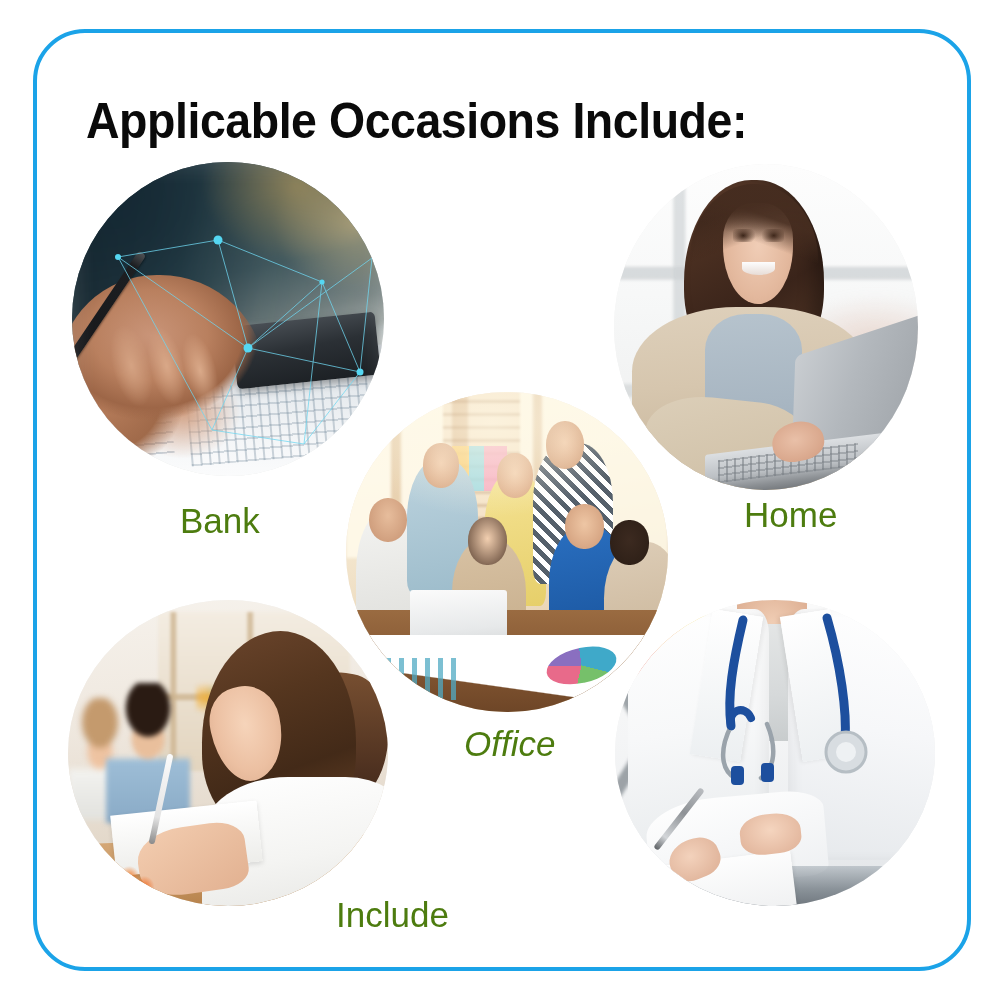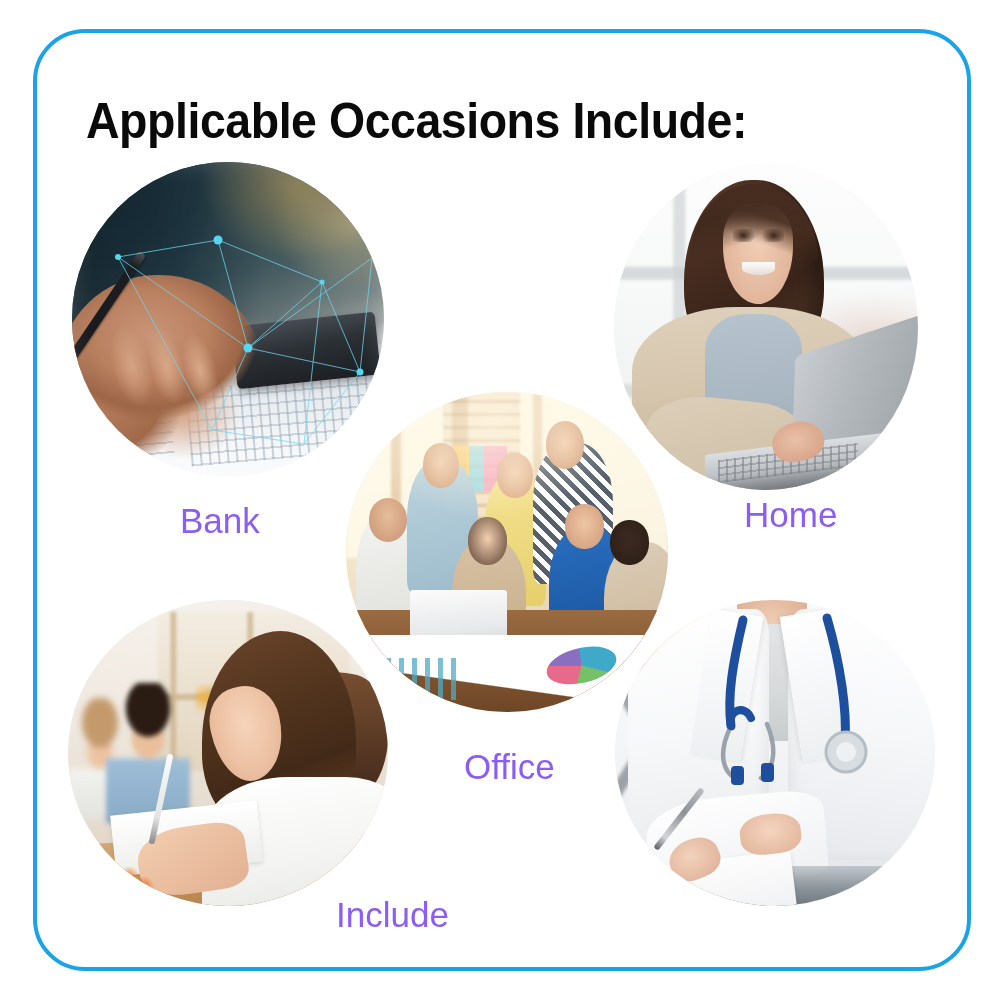--- a/index.html
+++ b/index.html
@@ -57,21 +57,21 @@
     background: #f2f2f2;
   }
   .circle .scene {
     position: absolute;
     inset: 0;
   }
   .lbl {
     position: absolute;
     font-size: 35px;
     line-height: 38px;
-    color: #8b5cf6;
+    color: #4d7c0f;
     white-space: nowrap;
     font-weight: normal;
   }
 
   
   #c-bank { left: 72px; top: 162px; width: 312px; height: 314px; }
   .bank-bg {
     position: absolute; inset: 0;
     background:
       linear-gradient(168deg,#20333c 0%,#24404a 22%,#3c5a63 38%,#7d8b8c 52%,#c7cdcc 64%,#e6e9e7 76%,#f2f3f1 100%);
@@ -312,21 +312,21 @@
   .off-p5 { left: 63%; top: 42%; width: 24%; height: 40%; background: linear-gradient(170deg,#2a6fc0,#18529a); border-radius: 44% 44% 10% 10%; }
   .off-p5h { left: 68%; top: 35%; width: 12%; height: 14%; background: radial-gradient(ellipse at 50% 45%, #eec6a4, #cd9876); }
   .off-p6 { left: 80%; top: 47%; width: 24%; height: 40%; background: linear-gradient(170deg,#ddcdb7,#c7b295); border-radius: 44% 44% 10% 10%; }
   .off-p6h { left: 82%; top: 40%; width: 12%; height: 14%; background: radial-gradient(ellipse at 50% 45%, #3c2a20, #2a1d15); }
   .off-p7 { left: 33%; top: 46%; width: 23%; height: 38%; background: linear-gradient(170deg,#d8c2a4,#c4ab88); border-radius: 44% 44% 10% 10%; }
   .off-p7h { left: 38%; top: 39%; width: 12%; height: 15%; background: radial-gradient(ellipse at 50% 45%, #f2cfb0, #3a2418 118%); }
   .off-glow {
     position: absolute; inset: 0;
     background: radial-gradient(ellipse 70% 45% at 45% 10%, rgba(255,249,230,.65), rgba(255,249,230,0) 65%);
   }
-  #lbl-office { left: 464px; top: 748px; }
+  #lbl-office { left: 464px; top: 725px; font-style: italic; }
 
   
   #c-school { left: 68px; top: 600px; width: 320px; height: 306px; }
   .sch-bg {
     position: absolute; inset: 0;
     background: linear-gradient(175deg,#f6f2ec 0%,#efe8df 38%,#e6dccf 66%,#d9ccb9 100%);
   }
   .sch-shelf {
     position: absolute; left: 28%; top: 4%; width: 60%; height: 52%;
     background:

